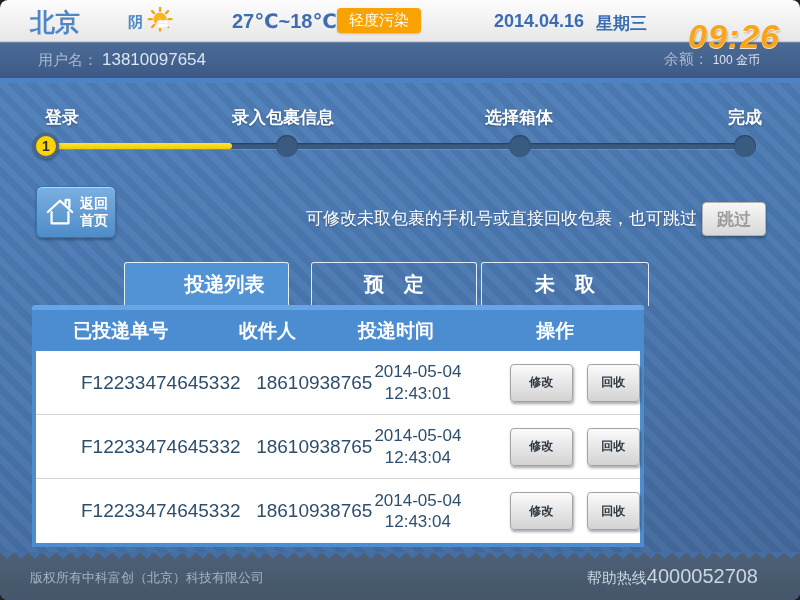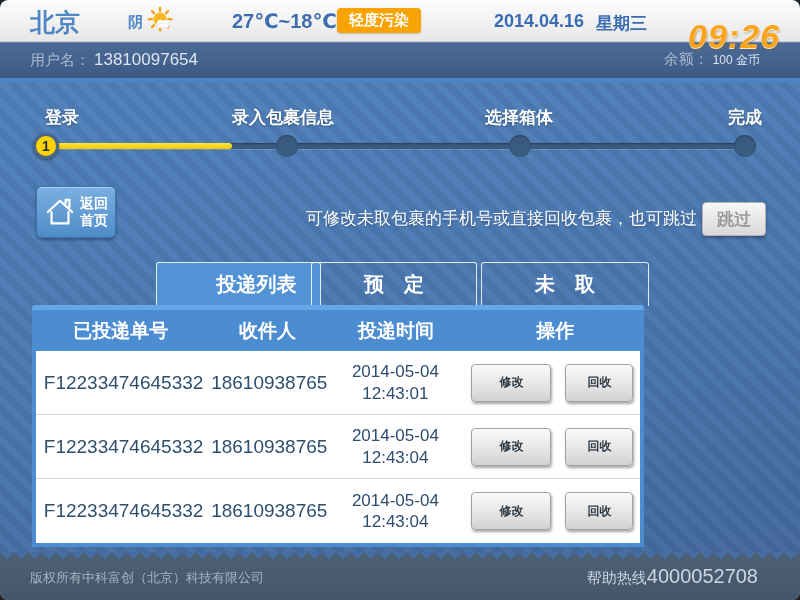--- a/index.html
+++ b/index.html
@@ -10,33 +10,33 @@
 
   
   .topbar { position:absolute; top:0; left:0; right:0; height:42px;
             background:linear-gradient(#FDFDFD,#E7E7E7);
             border-bottom:1px solid #C9CDD1; border-radius:8px 8px 0 0; z-index:5; }
   .city   { position:absolute; left:30px; top:6px; font-size:25px; font-weight:bold; color:#4E86C6; }
   .weather-txt { position:absolute; left:128px; top:13px; font-size:15px; font-weight:bold; color:#4E86C6; }
   .weather-ic  { position:absolute; left:146px; top:6px; width:30px; height:30px; }
   .temp   { position:absolute; left:232px; top:9px; font-size:20px; font-weight:bold; color:#3E6DB0; }
   .aq-badge { position:absolute; left:337px; top:8px; padding:3px 12px; border-radius:4px;
-              background:#F9A303; color:#fff; font-size:15px; font-weight:bold;
+              background:#F9A303; color:#fff; font-size:15px; font-weight:normal;
               box-shadow:0 1px 2px rgba(0,0,0,.2); }
   .date    { position:absolute; left:494px; top:11px; font-size:18px; font-weight:bold; color:#3A6CB4; }
   .weekday { position:absolute; left:596px; top:12px; font-size:17px; font-weight:bold; color:#3A6CB4; }
   .clock   { position:absolute; right:20px; top:17px; font-size:34px; font-weight:bold; font-style:italic;
              color:#F9A41B; letter-spacing:1px;
              text-shadow:0 1px 0 rgba(255,255,255,.85), 1px 2px 2px rgba(150,90,0,.45); }
 
   
   .userbar { position:absolute; top:42px; left:0; right:0; height:36px;
              background:linear-gradient(#4B6C97,#3C5984);
              box-shadow:inset 0 1px 0 rgba(255,255,255,.18); z-index:4; }
-  .user-left  { position:absolute; left:30px; top:8px; font-size:15px; color:#A9B8CE; }
+  .user-left  { position:absolute; left:38px; top:8px; font-size:15px; color:#A9B8CE; }
   .user-left b  { font-size:17px; font-weight:normal; color:#DCE5F0; margin-left:4px; }
   .user-right { position:absolute; right:40px; top:8px; font-size:15px; color:#A9B8CE; }
   .user-right b { font-size:12px; font-weight:normal; color:#DCE5F0; margin-left:4px; }
   .lightstrip { position:absolute; top:78px; left:0; right:0; height:5px; background:#4D82C3; z-index:4; }
 
   
   .main { position:absolute; top:83px; left:0; right:0; height:469px;
           background:
             repeating-linear-gradient(45deg, rgba(11,32,60,.06) 0 7px, rgba(255,255,255,.025) 7px 14px),
             linear-gradient(170deg,#5080BA 0%,#4A77AF 55%,#44699B 100%); }
@@ -70,33 +70,33 @@
   .skip-btn { position:absolute; top:119px; left:702px; width:64px; height:34px; border-radius:4px;
               background:linear-gradient(#F7F7F7,#D8D8D8); border:1px solid #B3B3B3;
               color:#9B9B9B; font-size:17px; font-weight:bold;
               box-shadow:0 2px 3px rgba(0,0,0,.3); cursor:pointer; }
 
   
   .tab { position:absolute; top:179px; height:44px; border:1px solid rgba(255,255,255,.85); border-bottom:none;
          border-radius:3px 3px 0 0; display:flex; align-items:center; justify-content:center;
          color:#fff; font-size:20px; font-weight:bold; cursor:pointer; }
   .tab.active { background:#5293D6; }
-  .t1 { left:156px; width:165px;padding-left:36px; } .t2 { left:311px; width:166px; } .t3 { left:481px; width:168px; }
+  .t1 { left:124px; width:165px;padding-left:36px; } .t2 { left:311px; width:166px; } .t3 { left:481px; width:168px; }
 
   
   .table { position:absolute; top:222px; left:32px; width:612px;border-radius:29px; }
   .t-strip  { height:5px; background:#66A5E6; border-radius:3px 3px 0 0; }
   .t-header { height:41px; background:#4C8DD2; display:flex; align-items:center; }
   .t-header .hc { text-align:center; color:#fff; font-size:19px; font-weight:bold; }
   .c1 { width:29%; } .c2 { width:19%; } .c3 { width:23%; } .c4 { width:29%; }
   .t-body { background:#fff; border-left:4px solid #4C8DD2; border-right:4px solid #4C8DD2;
             border-bottom:4px solid #4C8DD2; }
   .t-row { height:64px; display:flex; align-items:center; border-bottom:1px solid #D6D6D6; }
   .t-row:last-child { border-bottom:none; }
-  .t-row .bc { text-align:center; color:#2E4E6E; font-size:19px; }
+  .t-row .bc { text-align:center; color:#2E4E6E; font-size:19px;padding-left:45px; }
   .bc.time { font-size:17px; line-height:1.25; }
   .bc.ops  { display:flex; justify-content:center; gap:14px; }
   .row-btn { height:38px; border-radius:4px; border:1px solid #9FA4A9;
              background:linear-gradient(#FBFBFB,#D3D3D3); color:#2F3A44;
              font-size:12px; font-weight:bold; box-shadow:1px 2px 3px rgba(0,0,0,.35); cursor:pointer; }
   .btn-modify { width:80px; } .btn-recycle { width:68px; }
 
   
   .footer { position:absolute; left:0; right:0; bottom:0; height:48px;
             background:linear-gradient(#4D6075,#45566A); border-radius:0 0 8px 8px; }

